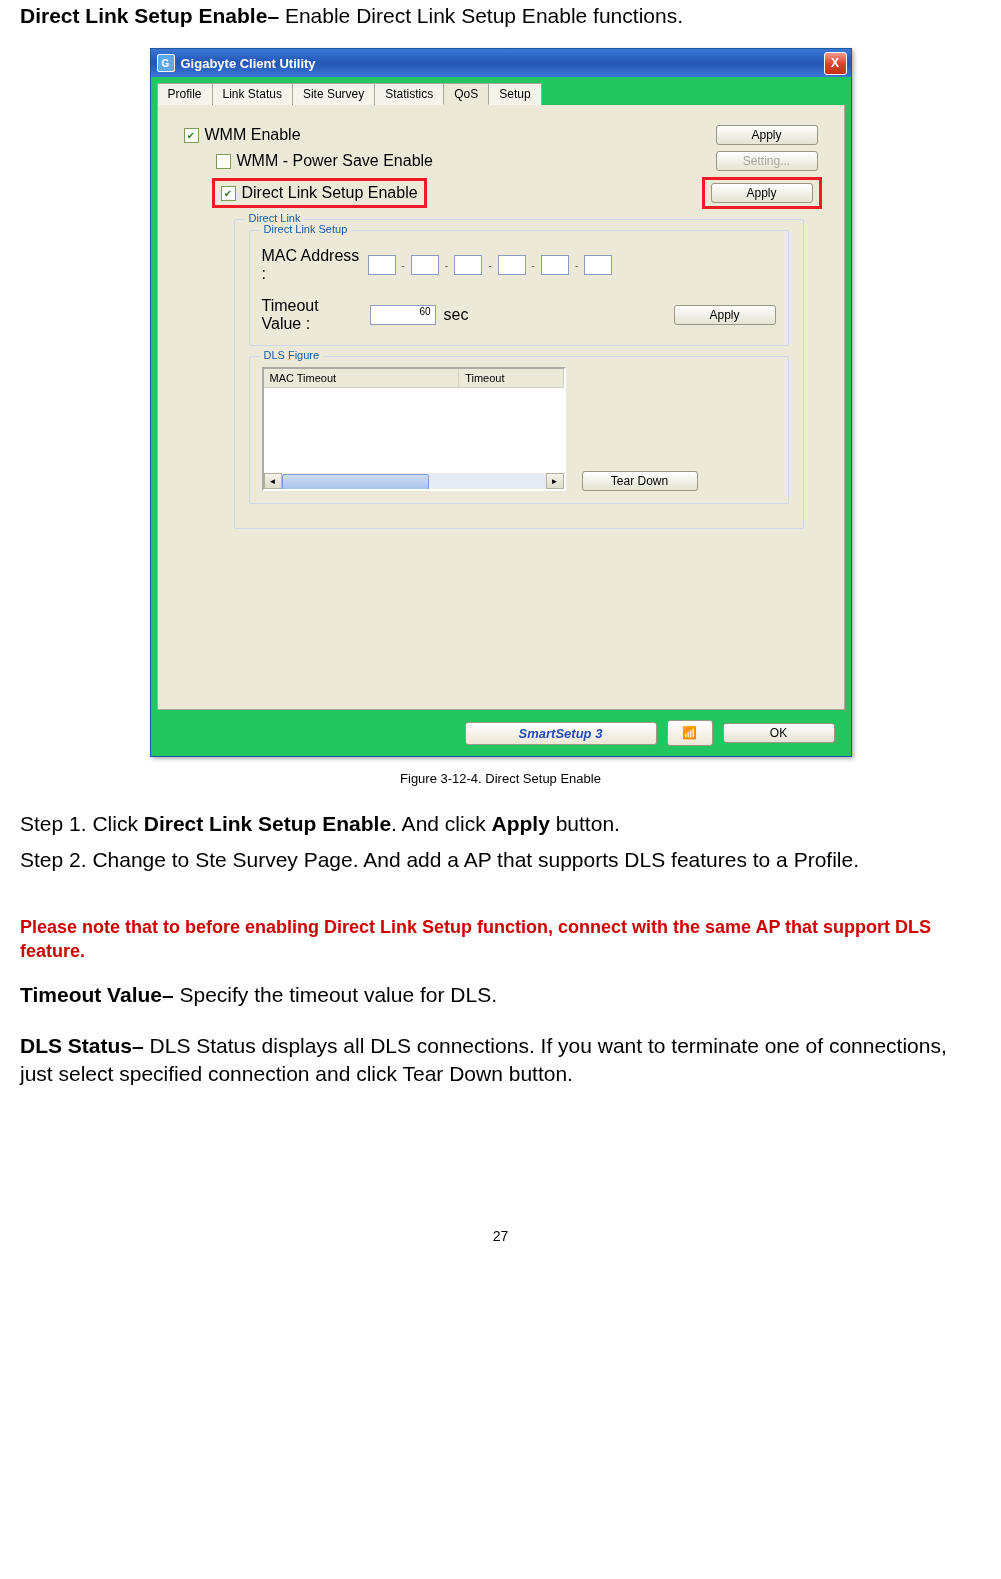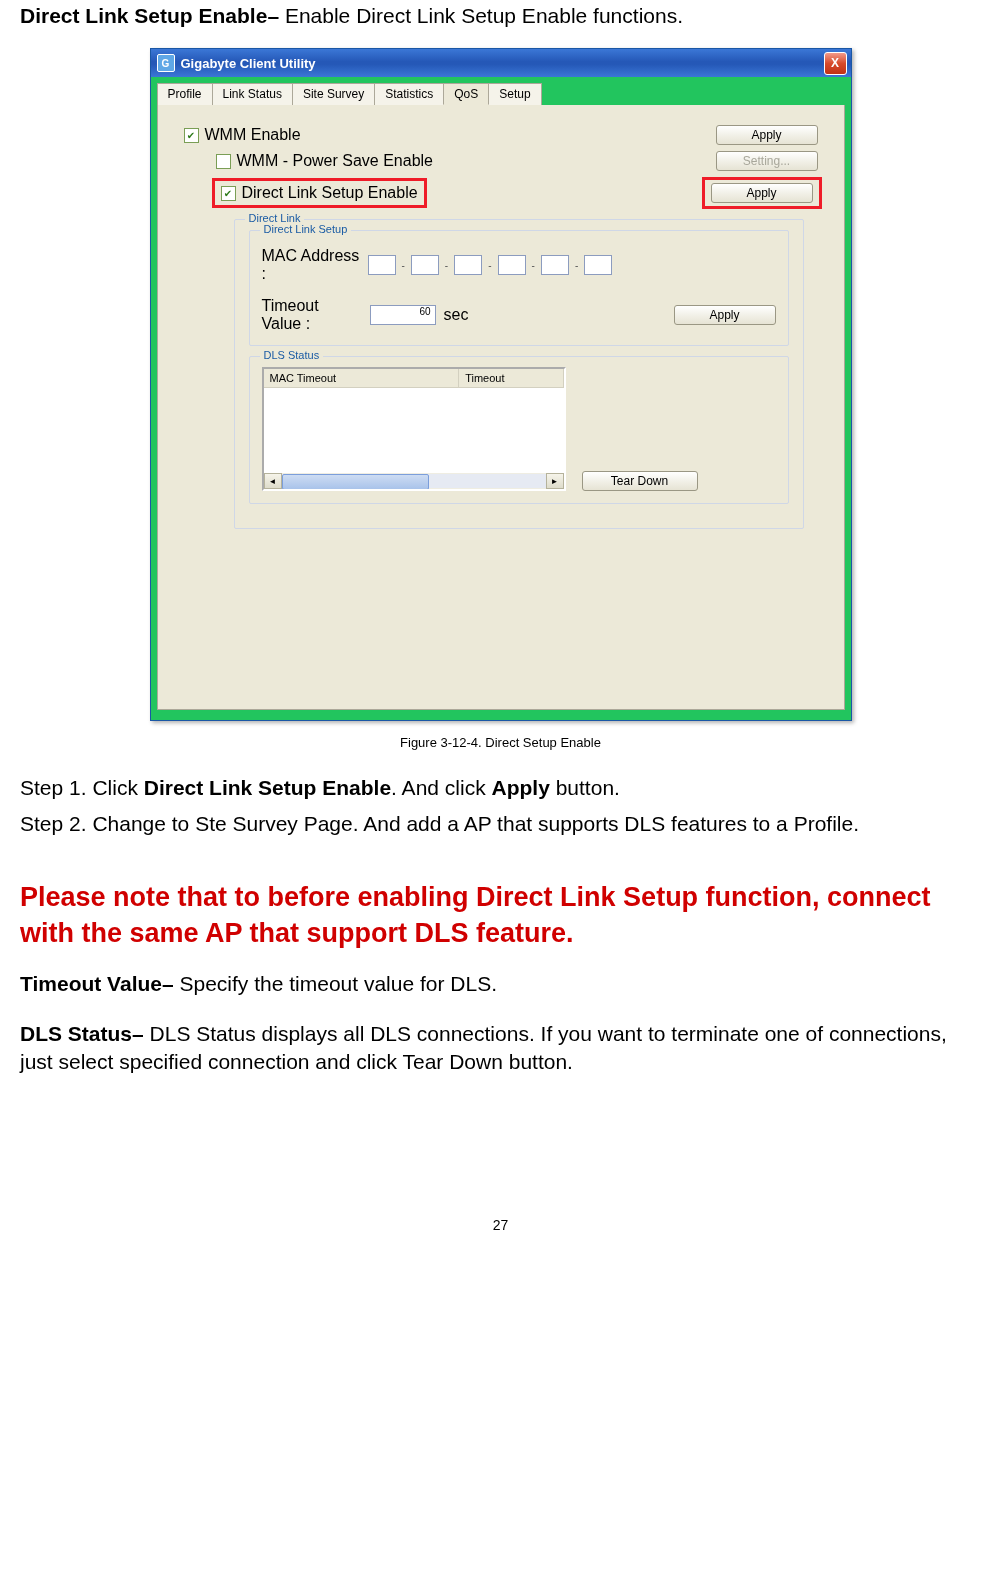--- a/index.html
+++ b/index.html
@@ -176,21 +176,21 @@
     background:linear-gradient(to bottom,#fff,#ece7d6);
     display:flex;align-items:center;justify-content:center;cursor:pointer;
   }
   .signal-icon{font-size:12px;color:#4a76b8;}
   .ok-btn{min-width:86px;}
   .caption{
     text-align:center;font-size:13px;margin:14px 0 24px 0;
   }
   .body-text{font-size:21px;line-height:1.35;margin:0 0 8px 0;}
   .body-text b{font-weight:bold;}
-  .red-note{color:#d00000;font-weight:bold;font-size:27px;line-height:1.35;margin:18px 0;}
+  .red-note{color:#d00000;font-weight:bold;font-size:18px;line-height:1.35;margin:18px 0;}
   .spacer-v{height:14px;}
   .pagenum{text-align:center;font-size:14px;margin-top:140px;}
 </style>
 </head>
 <body>
 
 <div class="page">
 
   <p class="intro-line">
     <b>Direct Link Setup Enable– </b><span>Enable Direct Link Setup Enable functions.</span>
@@ -265,21 +265,21 @@
               <div class="timeout-row">
                 <span class="lbl" style="width:100px;">Timeout Value :</span>
                 <div class="num-input">60</div>
                 <span class="lbl">sec</span>
                 <div style="flex:1;"></div>
                 <div class="btn">Apply</div>
               </div>
             </div>
 
             <div class="inner-group">
-              <span class="legend">DLS Status</span>
+              <span class="legend">DLS Figure</span>
               <div style="display:flex;gap:16px;align-items:flex-end;">
                 <div class="dls-table">
                   <div class="dls-header">
                     <div class="col1">MAC Timeout</div>
                     <div class="col2">Timeout</div>
                   </div>
                   <div class="scrollbar">
                     <div class="sb-btn">◄</div>
                     <div class="sb-track">
                         <div class="sb-thumb"></div>
@@ -289,20 +289,27 @@
                 </div>
                 <div>
                   <div class="btn" style="min-width:90px;">Tear Down</div>
                 </div>
               </div>
             </div>
 
           </div>
 
         </div>
+        <div class="bottom-bar">
+          <div class="smart-btn">SmartSetup 3</div>
+          <div class="signal-btn">
+              <span class="signal-icon">📶</span>
+            </div>
+          <div class="btn ok-btn">OK</div>
+        </div>
       </div>
     </div>
   </div>
 
   <div class="caption">Figure 3-12-4.    Direct Setup Enable</div>
 
   <p class="body-text">
     <span>Step 1. Click </span><b>Direct Link Setup Enable</b><span>. And click </span><b>Apply</b><span> button.</span>
   </p>
   <p class="body-text">Step 2. Change to Ste Survey Page. And add a AP that supports DLS features to a Profile.</p>

